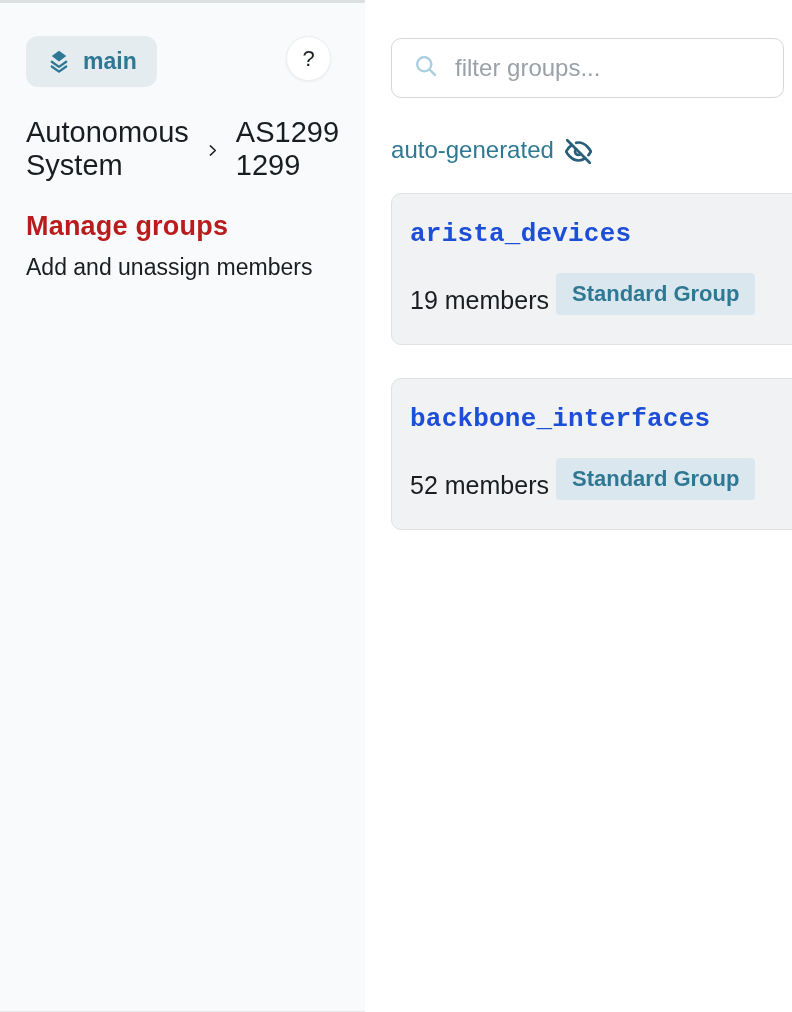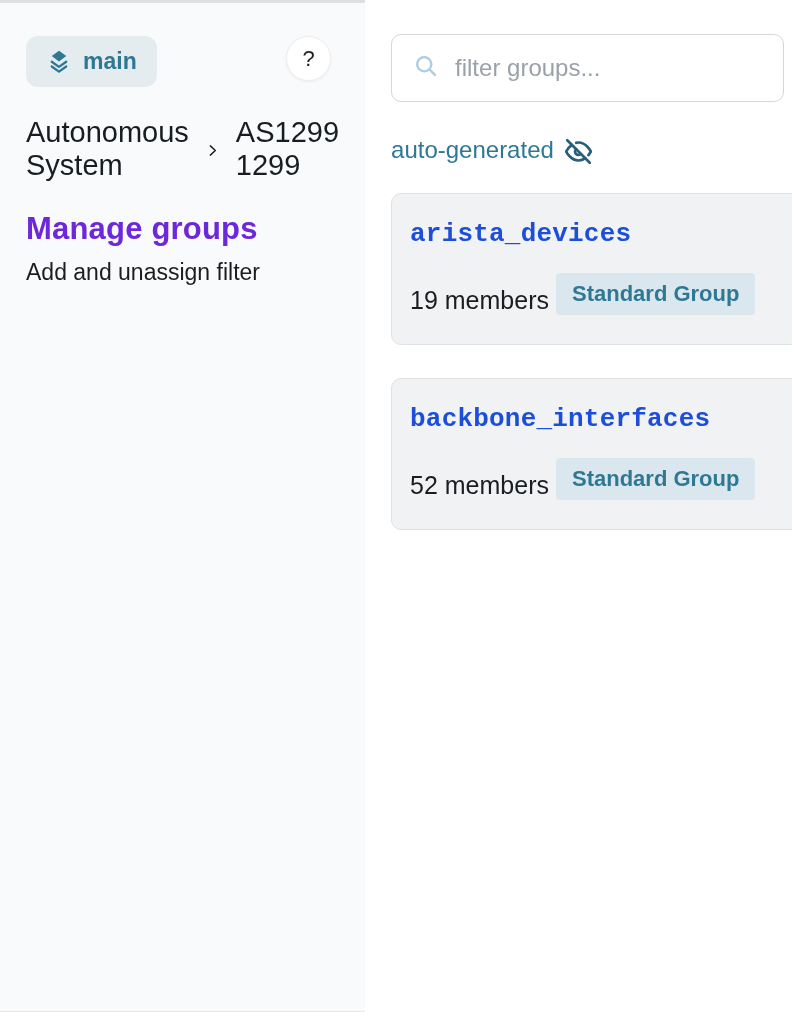--- a/index.html
+++ b/index.html
@@ -49,30 +49,30 @@
     font-family:"Liberation Sans", sans-serif;
     margin-right:8px;
   }
   .breadcrumb{
     margin-top:29px;display:flex;align-items:center;gap:15px;
     font-size:29px;color:#191d21;
   }
   .breadcrumb .crumb{cursor:pointer;}
   .breadcrumb svg{display:block;margin-top:2px;}
   .page-title{
-    margin-top:29px;font-size:31px;font-weight:700;color:#6d28d9;
+    margin-top:29px;font-size:27px;font-weight:700;color:#b91c1c;
     letter-spacing:.2px;
   }
   .page-subtitle{margin-top:12px;font-size:23px;font-weight:400;color:#1a1e21;}
 
   
   .content{padding:34px 26px 0 26px;flex:1;}
   .toolbar{display:flex;align-items:center;gap:16px;}
   .search-box{
-    flex:1;height:68px;background:#fff;
+    flex:1;height:60px;background:#fff;
     border:1px solid #d5d8da;border-radius:10px;
     display:flex;align-items:center;gap:15px;padding:0 18px 0 21px;
   }
   .search-box input{
     flex:1;border:none;outline:none;background:transparent;
     font-size:24px;color:#42484e;
     font-family:"Liberation Sans", sans-serif;
   }
   .search-box input::placeholder{color:var(--muted);}
   .add-btn{
@@ -139,21 +139,21 @@
       <span class="crumb">Autonomous System</span>
       <span>
         <svg width="17" height="17" viewBox="0 0 24 24" fill="none">
           <path d="M9 5.5 L16 12 L9 18.5" stroke="#1d2125" stroke-width="2.1" stroke-linecap="round" stroke-linejoin="round"></path>
         </svg>
       </span>
       <span class="crumb">AS1299 1299</span>
     </nav>
 
     <h1 class="page-title">Manage groups</h1>
-    <p class="page-subtitle">Add and unassign filter</p>
+    <p class="page-subtitle">Add and unassign members</p>
   </header>
 
   <main class="content">
 
     <div class="toolbar">
       <div class="search-box">
         <span>
           <svg width="27" height="27" viewBox="0 0 24 24" fill="none">
             <circle cx="10" cy="10" r="6.3" stroke="#a9cee0" stroke-width="2.1"></circle>
             <path d="M14.8 14.8 L19.5 19.5" stroke="#a9cee0" stroke-width="2.1" stroke-linecap="round"></path>

